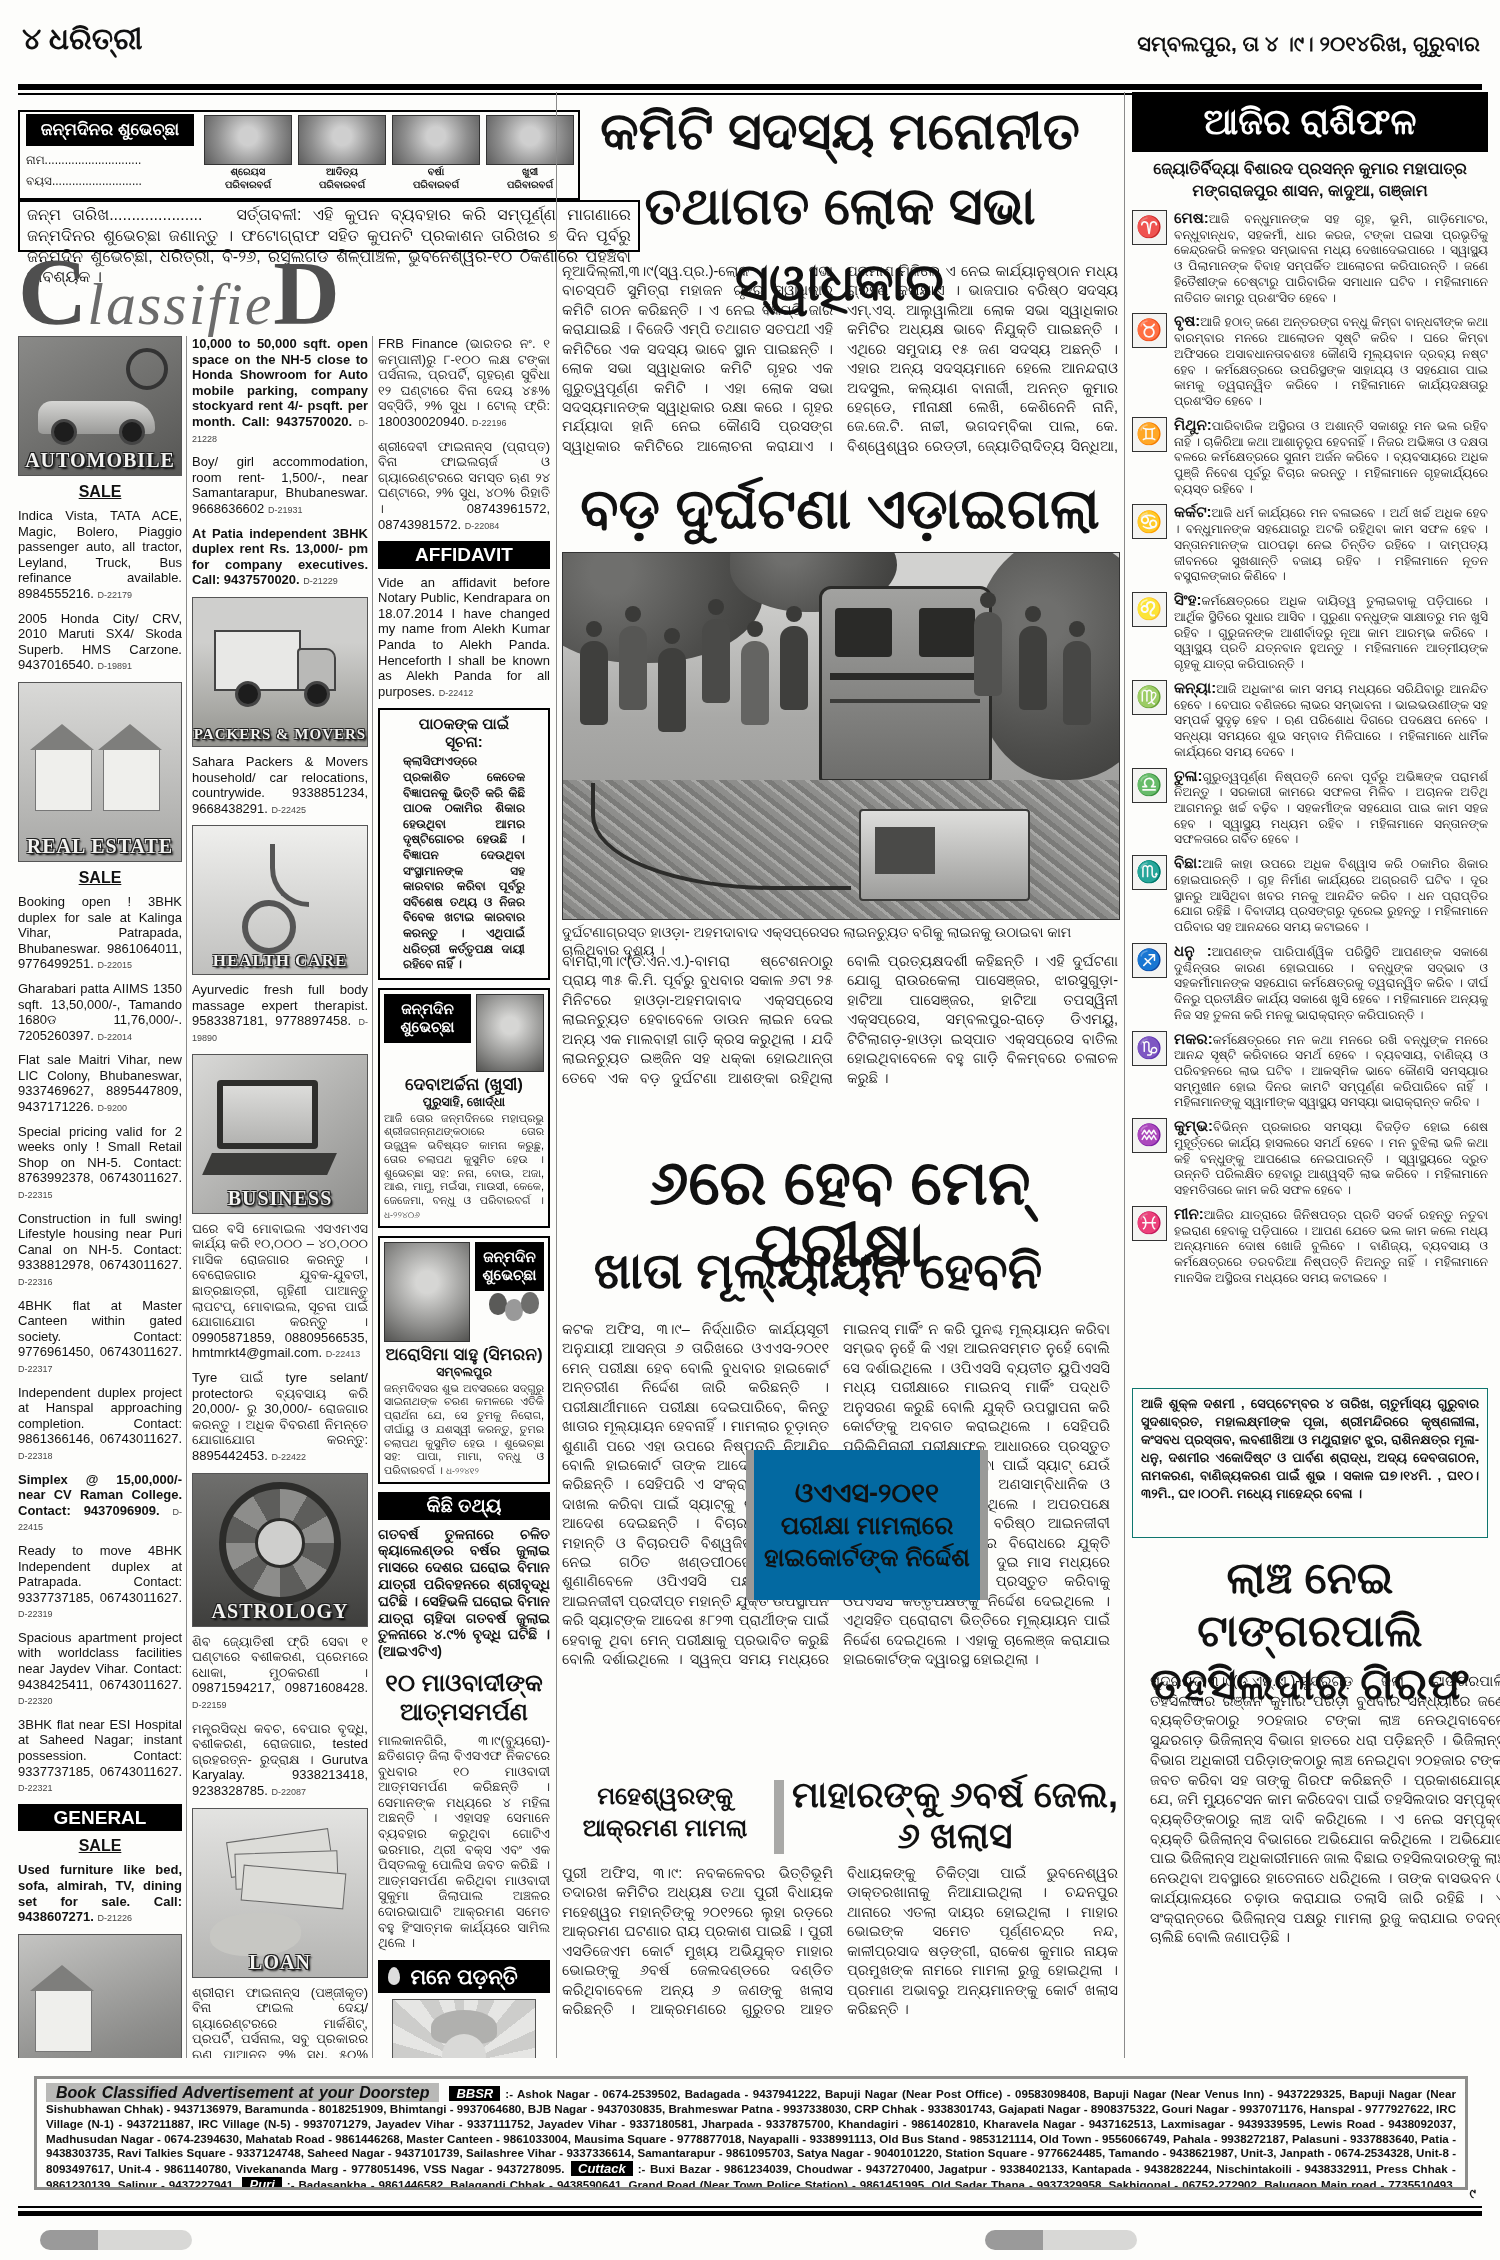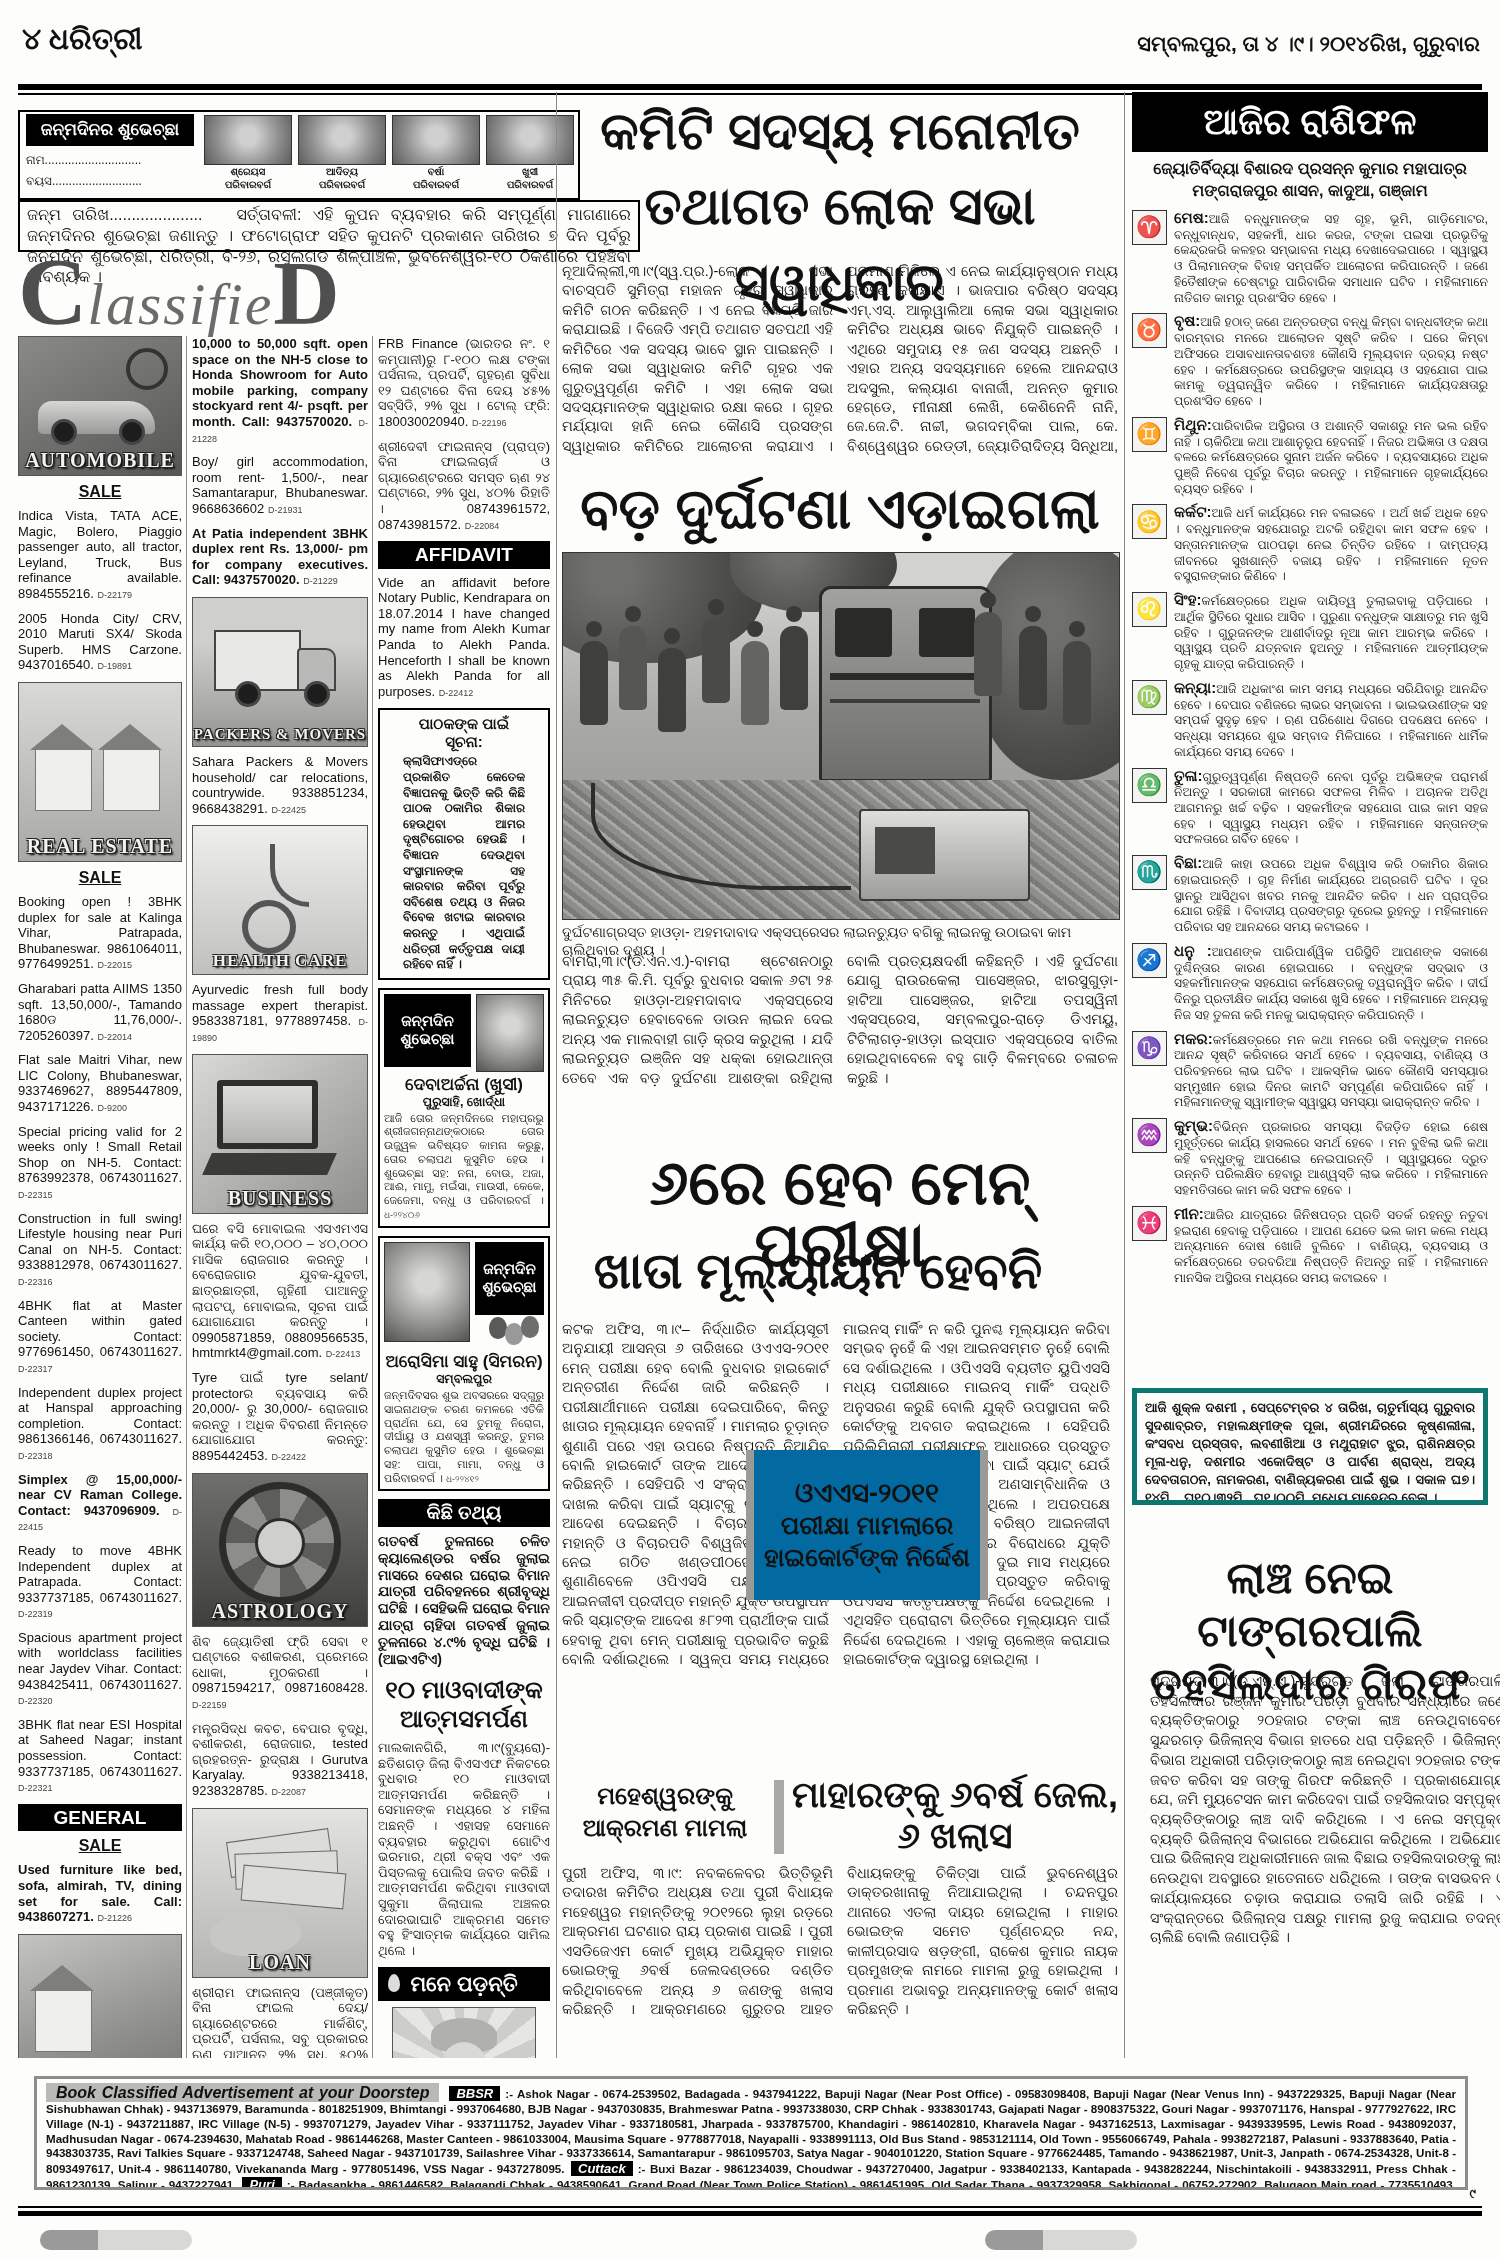--- a/index.html
+++ b/index.html
@@ -67,21 +67,21 @@
   .art-loan{height:168px;background:linear-gradient(#e3e3e1,#b4b4b2);}
   .note{position:absolute;width:58%;height:20%;background:#dcdcd8;border:1px solid #666;}
   .n1{left:20%;top:16%;transform:rotate(-8deg);} .n2{left:24%;top:26%;transform:rotate(-2deg);} .n3{left:28%;top:36%;transform:rotate(5deg);}
   .handov{position:absolute;left:10%;bottom:12%;width:52%;height:26%;background:#c7c7c3;border-radius:50% 40% 50% 40%;}
   
   .notice{border:2px solid #000;padding:5px 23px;margin-bottom:8px;}
   .notice-t{font-weight:bold;text-align:center;font-size:15px;margin-bottom:3px;}
   .notice-x{font-size:12px;line-height:1.3;text-align:justify;font-weight:bold;}
   .bday{border:2px solid #000;margin-bottom:8px;padding:4px;}
   .bday-top{display:flex;gap:5px;}
-  .bday-hdr{background:#000;color:#fff;font:bold 15px/1.25 sans-serif;text-align:center;padding:18px 4px;flex:1;align-self:flex-start;}
+  .bday-hdr{background:#000;color:#fff;font:bold 15px/1.25 sans-serif;text-align:center;padding:6px 4px;flex:1;align-self:flex-start;}
   .bday-ph{width:66px;height:76px;border:1px solid #333;background:radial-gradient(circle at 50% 40%,#d6d6d4 15%,#8f8f8d 62%,#525250);}
   .bday-ph.big{width:84px;height:98px;}
   .balloons{position:relative;height:34px;flex:1;}
   .balloon{position:absolute;width:18px;height:22px;border-radius:50% 50% 48% 48%;background:#777;}
   .bl1{left:14px;top:2px;background:#5a5a58;} .bl2{left:30px;top:8px;background:#999;} .bl3{left:46px;top:1px;background:#6e6e6c;}
   .bday-name{font:bold 17px sans-serif;text-align:center;margin-top:3px;}
   .bday-place{font:bold 12.5px sans-serif;text-align:center;}
   .bday-x{font-size:11px;line-height:1.25;text-align:justify;margin-top:2px;}
   .subhl{font:bold 24px/1.2 sans-serif;text-align:center;margin:6px 0;}
   .mane{background:#000;color:#fff;text-align:center;font:bold 21px/1.6 sans-serif;position:relative;margin-bottom:6px;}
@@ -124,21 +124,21 @@
   .mh4{left:792px;top:1774px;width:326px;font:bold 36px/1.15 sans-serif;text-align:center;}
   .mart4{left:562px;top:1864px;width:556px;height:194px;column-count:2;}
   
   .rcol{left:1132px;width:356px;}
   .rhdr{top:92px;height:60px;background:#000;color:#fff;font:bold 36px/60px sans-serif;text-align:center;}
   .rastro{top:158px;font:bold 16px/1.35 sans-serif;text-align:center;}
   .rsigns{top:208px;height:1172px;overflow:hidden;}
   .hentry{position:relative;padding-left:42px;margin-bottom:5px;font-size:12.3px;line-height:1.28;text-align:justify;min-height:40px;}
   .hicon{position:absolute;left:0;top:2px;width:33px;height:33px;border:1px solid #333;display:flex;align-items:center;justify-content:center;font-size:21px;background:#f4f4f2;}
   .hname{font-weight:bold;font-size:15px;}
-  .ralm{top:1388px;height:117px;border:5px solid #0f766e;padding:6px 8px;font:bold 13px/1.38 sans-serif;text-align:justify;box-sizing:border-box;overflow:hidden;}
+  .ralm{top:1388px;height:150px;border:1px solid #0f766e;padding:6px 8px;font:bold 13px/1.38 sans-serif;text-align:justify;box-sizing:border-box;overflow:hidden;}
   .rh5{top:1552px;font:bold 44px/1.2 sans-serif;text-align:center;}
   .rart5{top:1672px;height:386px;font-size:14.5px;line-height:1.36;text-align:justify;overflow:hidden;margin-left:18px;}
   
   .booking{left:34px;top:2076px;width:1434px;height:114px;border:3px solid #8d8d8b;box-sizing:border-box;padding:5px 9px;font:bold 11.6px/1.28 sans-serif;overflow:hidden;text-align:justify;}
   .bk-hdr{background:#b9b9b7;font:bold italic 16px "Liberation Sans",sans-serif;padding:1px 10px;margin-right:8px;}
   .badge{background:#000;color:#fff;font:bold italic 13px sans-serif;padding:0 7px;margin:0 5px 0 2px;}
 </style>
 </head>
 <body>
 

